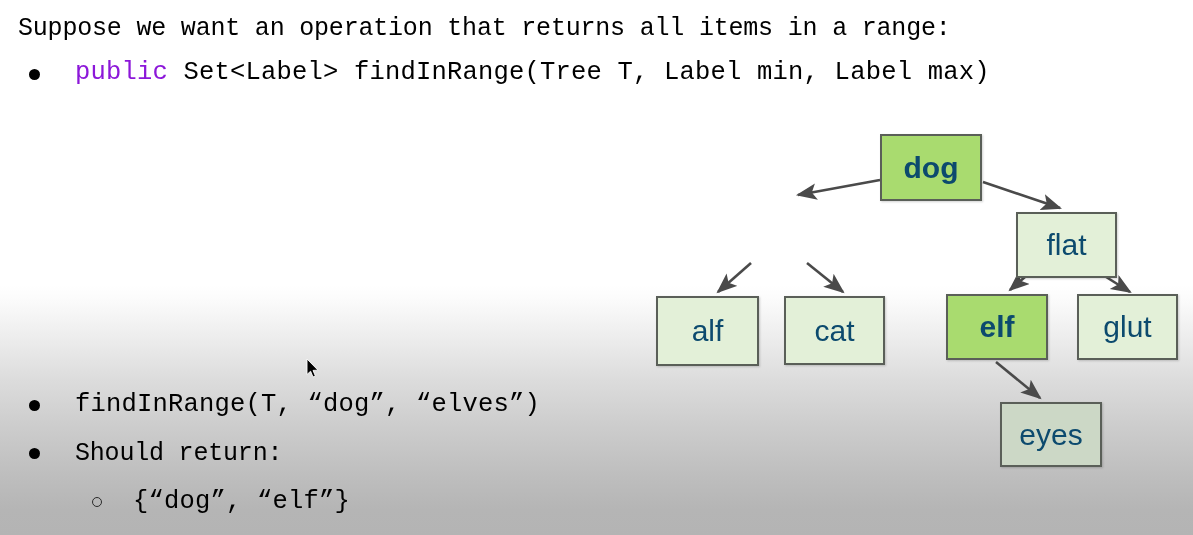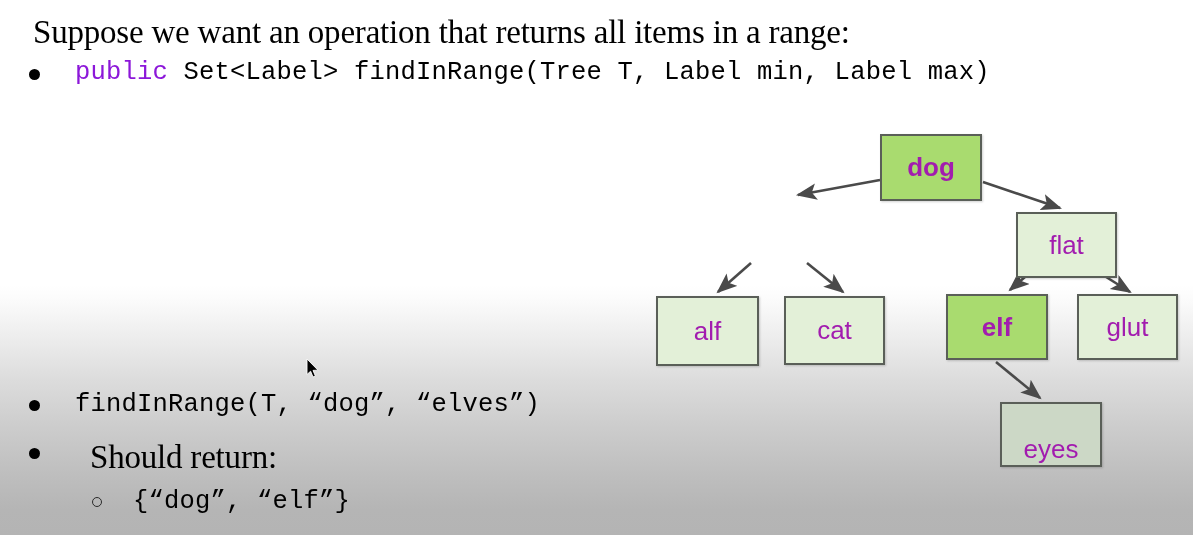--- a/index.html
+++ b/index.html
@@ -25,24 +25,23 @@
         #bebebe 475px, #b5b5b5 510px, #b4b4b4 535px);
   }
 
   
   .txt-line {
     position: absolute;
     white-space: pre;
     color: #000000;
   }
   .sans {
-    font-family: Liberation Serif, serif;
-    font-size: 33px;
+    font-family: Liberation Mono, monospace;
+    font-size: 25px;
     letter-spacing: -0.2px;
-    margin-left: 15px;
   }
   .mono {
     font-family: "Liberation Mono", monospace;
     font-size: 25.5px;
     letter-spacing: 0.2px;
   }
   .kw { color: #8c17d9; }
 
   .bullet-dot {
     position: absolute;
@@ -68,27 +67,27 @@
     top: 120px;
   }
   .node {
     position: absolute;
     box-sizing: border-box;
     border: 2.5px solid #5a5f58;
     display: flex;
     align-items: center;
     justify-content: center;
     font-family: "Liberation Sans", sans-serif;
-    font-size: 26px;
-    color: #a21caf;
+    font-size: 30px;
+    color: #0c4a6e;
     box-shadow: 1px 1px 2px rgba(0,0,0,0.18);
   }
   .node.pale    { background: #e3f0d8; }
   .node.hilite  { background: #a9db6f; font-weight: bold; }
-  .node.dim     { background: #ccd8c6; align-items: flex-end; }
+  .node.dim     { background: #ccd8c6; }
 
   
   #cursor {
     position: absolute;
     width: 16px;
     height: 22px;
     pointer-events: none;
   }
 </style>
 </head>

